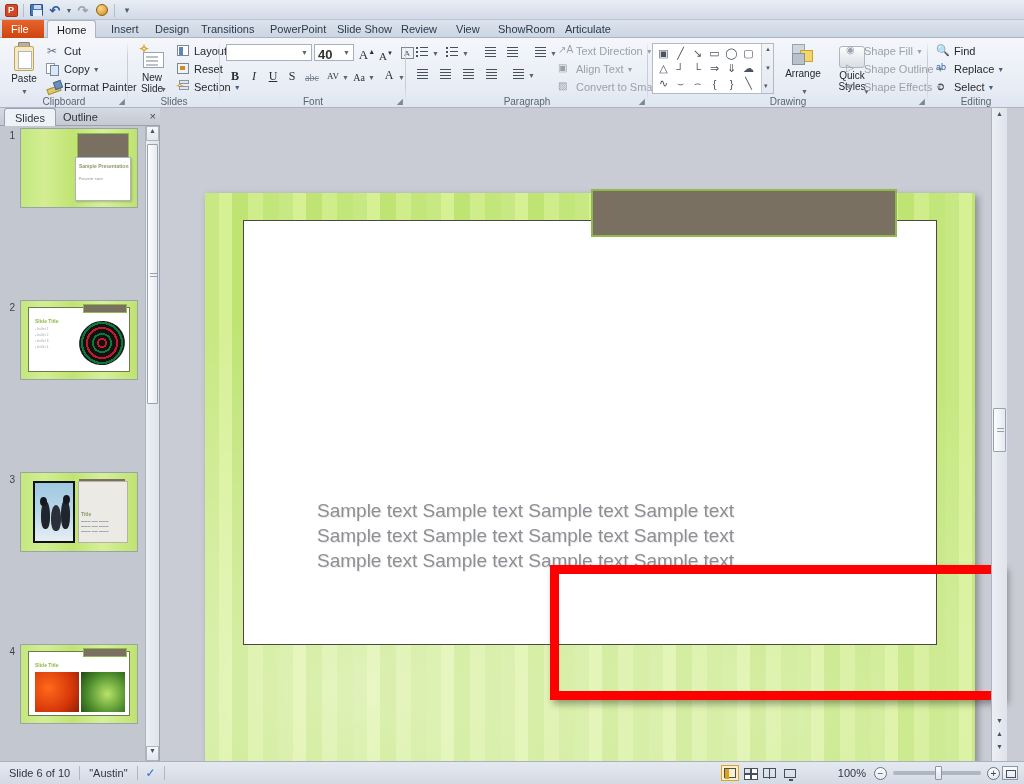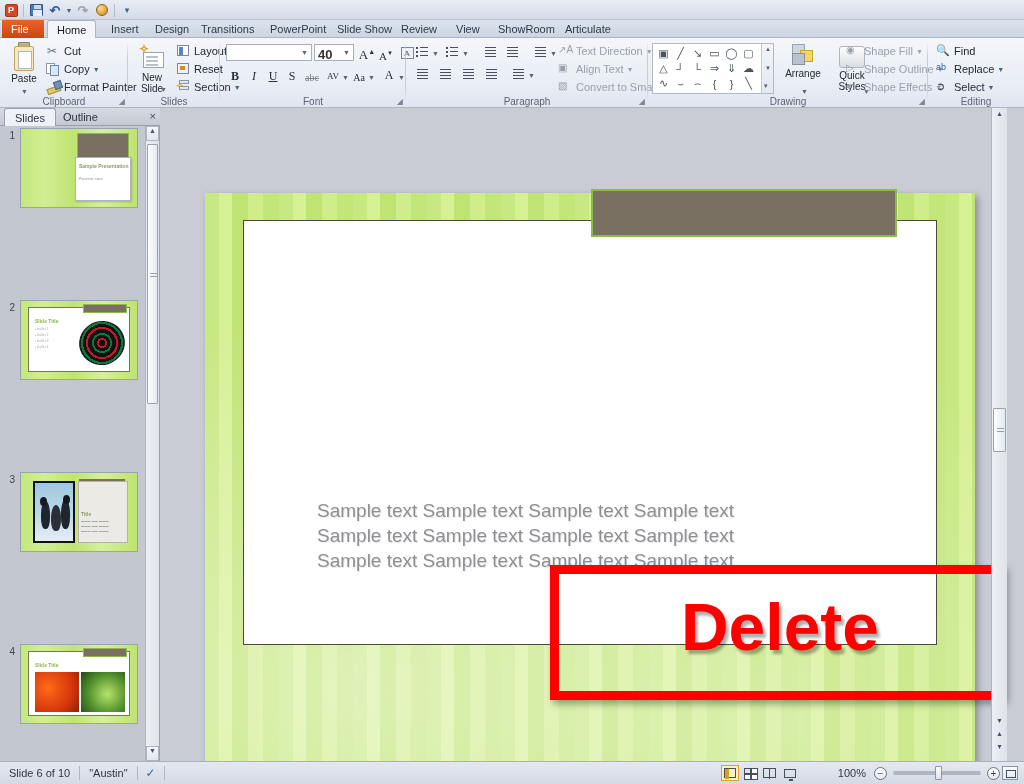--- a/index.html
+++ b/index.html
@@ -629,21 +629,20 @@
       <div class="taupebar"></div>
 
 
       <div class="slidebody">
         <div>Sample text Sample text Sample text Sample text</div>
         <div>Sample text Sample text Sample text Sample text</div>
         <div>Sample text Sample text Sample text Sample text</div>
       </div>
 
       <div class="deletebox"></div>
-      <div class="deletetext">Delete</div>
     </div>
 
     <div class="rightscroll">
       <div class="rsbtn" style="top:2px">▲</div>
       <div class="rsthumb">
         <div style="position:absolute;left:3px;top:19px;width:7px;height:1px;background:#98a0ab;box-shadow:0 3px 0 #98a0ab"></div>
       </div>
       <div class="rsbtn" style="bottom:30px">▼</div>
       <div class="rsbtn" style="bottom:17px">▲</div>
       <div class="rsbtn" style="bottom:4px">▼</div>

